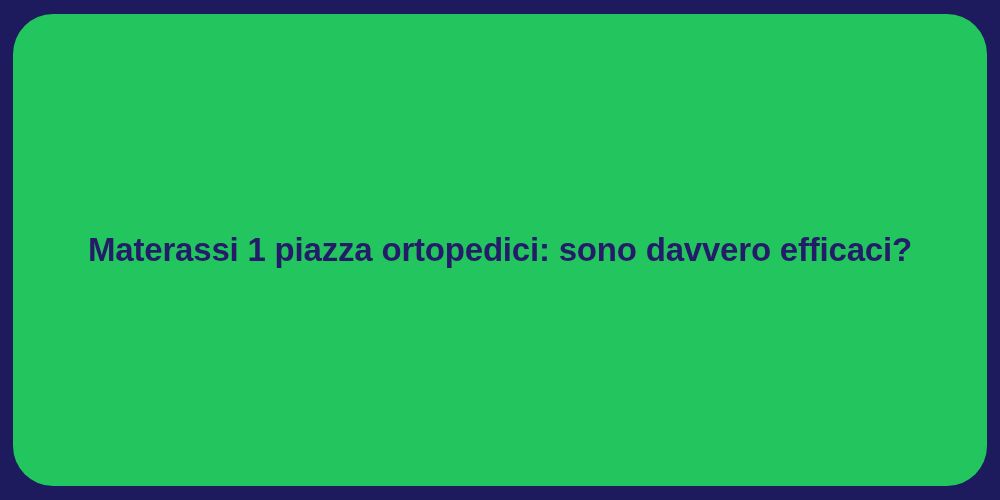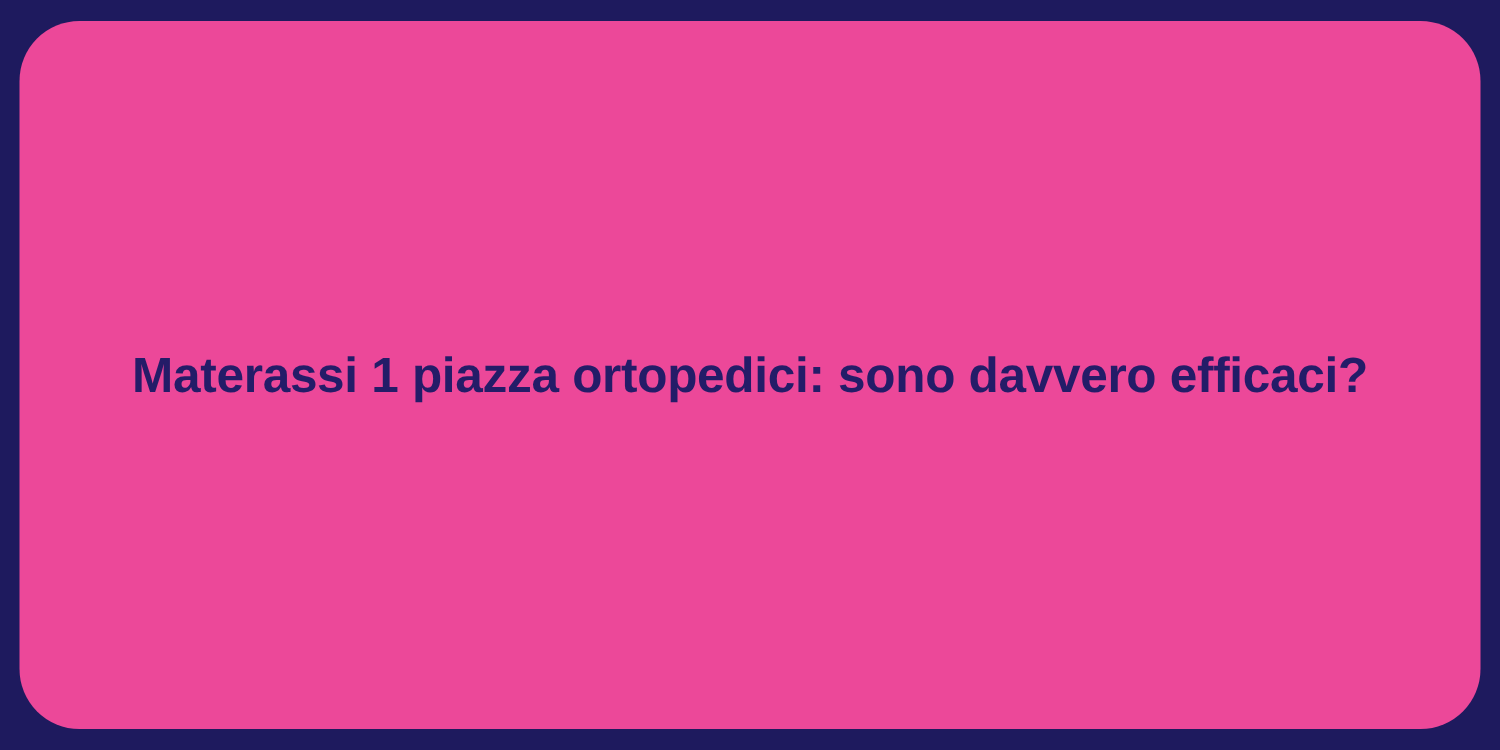--- a/index.html
+++ b/index.html
@@ -22,21 +22,21 @@
     background: #1E1A5E;
     padding: 14px 13px;
     display: block;
   }
 
   
   .banner-card {
     box-sizing: border-box;
     width: 100%;
     height: 100%;
-    background: #ec4899;
+    background: #22c55e;
     border-radius: 40px;
     display: flex;
     align-items: center;
     justify-content: center;
     text-align: center;
   }
 
   .banner-title {
     margin: 0;
     padding: 0 24px;

